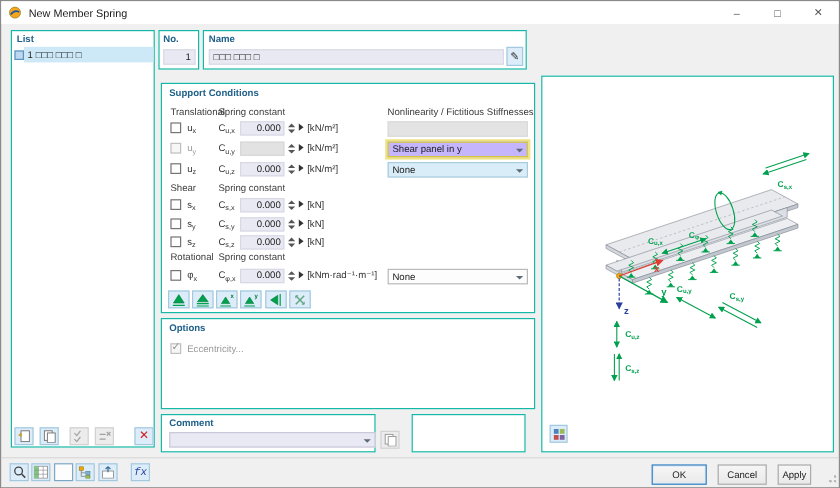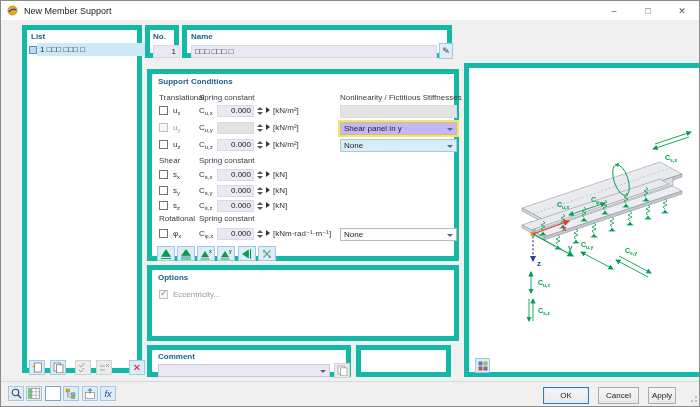--- a/index.html
+++ b/index.html
@@ -11,21 +11,21 @@
   
   .titlebar { position:absolute; left:0; top:0; width:100%; height:19px; background:#fff;
               display:flex; align-items:center; }
   .appicon { width:11px; height:11px; margin-left:6px; }
   .title { font-size:9px; color:#1a1a1a; margin-left:6px; }
   .winbtns { position:absolute; right:0; top:0; display:flex; }
   .winbtn { width:34px; height:19px; display:flex; align-items:center; justify-content:center;
             color:#555; font-size:9px; }
 
   
-  .panel { position:absolute; background:#fff; border:5px solid #14b8a6;margin-left:13px; }
+  .panel { position:absolute; background:#fff; border:1px solid #14b8a6; }
   .blab { position:absolute; color:#20618a; font-weight:bold; font-size:8px; white-space:nowrap; }
   .glab { position:absolute; color:#3c3c3c; font-size:8px; white-space:nowrap; }
 
   
   .field { position:absolute; background:#e9e9f3; border:1px solid #d9d9e6; height:13px;
            line-height:11px; padding:0 3px; font-size:8px; color:#222; white-space:nowrap; overflow:hidden; }
   .field.gray { background:#e7e7e7; border-color:#d4d4d4; }
   .num { position:absolute; background:#e9e9f3; border:1px solid #d9d9e6; height:12px;
          text-align:right; padding:0 2px; font-size:8px; line-height:10px; color:#222; }
   .num.disabled { background:#e2e2e2; border-color:#d8d8d8; }
@@ -95,21 +95,21 @@
 </head>
 <body>
 
 <div class="win">
 
   <div class="titlebar">
     <svg class="appicon" viewBox="0 0 11 11">
       <circle cx="5.5" cy="5.5" r="4.6" fill="#f2a71c" stroke="#8a6a00" stroke-width="0.5"></circle>
       <path d="M2,7 Q5,3 9,5" stroke="#2255a0" stroke-width="1.4" fill="none"></path>
     </svg>
-    <span class="title">New Member Support</span>
+    <span class="title">New Member Spring</span>
     <div class="winbtns">
       <div class="winbtn">
           <span>–</span>
         </div>
       <div class="winbtn">
           <span>□</span>
         </div>
       <div class="winbtn">
           <span>✕</span>
         </div>
@@ -316,21 +316,21 @@
   </div>
 
   <div class="panel" style="left:133px;top:264px;width:312px;height:76px;">
     <span class="blab" style="left:6px;top:3px;">Options</span>
     <span class="cb disabled" style="left:7px;top:20px;">
       <span class="mark">✓</span>
     </span>
     <span class="glab" style="left:21px;top:20px;color:#9a9a9a;">Eccentricity...</span>
   </div>
 
-  <div class="panel" style="left:133px;top:344px;width:204px;height:32px;">
+  <div class="panel" style="left:133px;top:344px;width:179px;height:32px;">
     <span class="blab" style="left:6px;top:2px;">Comment</span>
     <span class="combo" style="left:6px;top:14px;width:172px;background:#e9e9f3;border-color:#c9c9da;"><span></span><span class="chev"></span></span>
     <div class="iconbtn gray" style="left:182px;top:13px;">
       <svg width="11" height="11" viewBox="0 0 11 11">
         <rect x="1" y="1" width="6.5" height="8" fill="#fff" stroke="#999" stroke-width="0.8"></rect>
         <rect x="3.5" y="2.8" width="6.5" height="8" fill="#fff" stroke="#999" stroke-width="0.8"></rect>
       </svg>
     </div>
   </div>
 
@@ -452,21 +452,21 @@
       <rect x="6.5" y="4.8" width="3.5" height="2.6" fill="#7fb2d4" stroke="#3a6d92" stroke-width="0.4"></rect>
       <rect x="6.5" y="8" width="3.5" height="2.6" fill="#9bbb59" stroke="#5e7a2c" stroke-width="0.4"></rect>
     </svg>
   </div>
   <div class="iconbtn" style="left:81px;top:385px;">
     <svg width="12" height="11" viewBox="0 0 12 11">
       <rect x="1.5" y="4.5" width="9" height="6" fill="#fff" stroke="#888" stroke-width="0.7"></rect>
       <path d="M6,0.8 V5.5 M6,0.8 l-2,2 M6,0.8 l2,2" stroke="#3a6d92" stroke-width="1" fill="none"></path>
     </svg>
   </div>
-  <div class="iconbtn" style="left:99px;top:385px;">
+  <div class="iconbtn" style="left:108px;top:385px;font-family:Liberation Mono, monospace;">
     <span style="font-style:italic;font-size:9px;color:#2b3f9e;">fx</span>
   </div>
 
   <div class="btn default" style="left:542px;width:46px;">OK</div>
   <div class="btn" style="left:597px;width:41px;">Cancel</div>
   <div class="btn" style="left:647px;width:28px;">Apply</div>
 
   <div class="grip"></div>
 </div>
 

